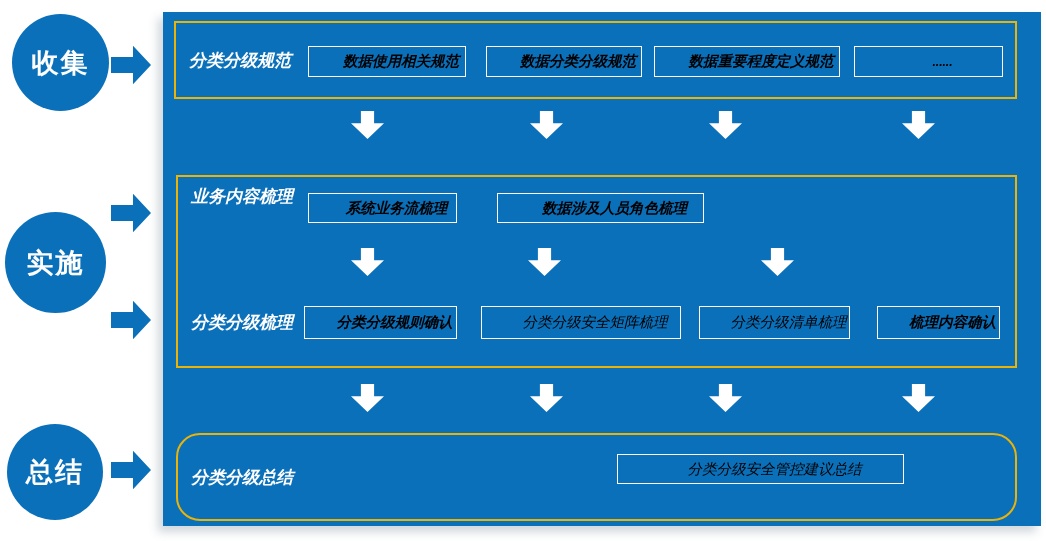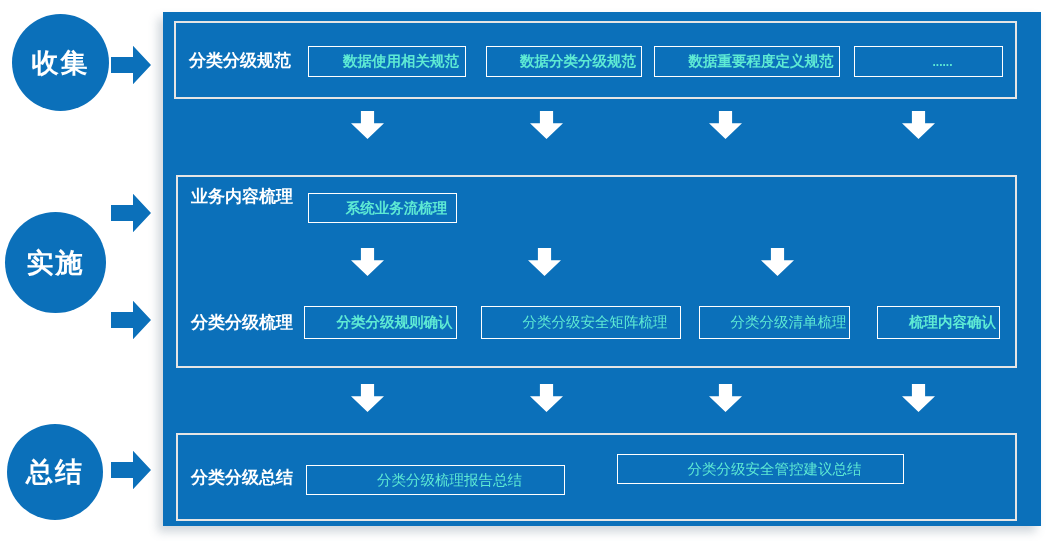--- a/index.html
+++ b/index.html
@@ -16,29 +16,29 @@
   .rarrow{
     position:absolute;width:40px;height:40px;background:var(--blue);
     clip-path:polygon(0 30%,55% 30%,55% 2%,100% 50%,55% 98%,55% 70%,0 70%);
   }
   .panel{
     position:absolute;left:163px;top:12px;width:878px;height:514px;
     background:var(--blue);
     box-shadow:-5px 6px 9px rgba(90,110,130,0.28);
   }
   .section{
-    position:absolute;border:2px solid #e5e5e5;box-sizing:border-box;
+    position:absolute;border:2px solid #eab308;box-sizing:border-box;font-style:italic;
   }
   .sec-title{
     position:absolute;left:13px;color:#ffffff;font-weight:bold;font-size:17px;
     white-space:nowrap;display:flex;align-items:center;
   }
   .item{
     position:absolute;border:1.5px solid #ffffff;box-sizing:border-box;
-    color:#5eead4;font-size:14.5px;font-weight:bold;text-align:center;
+    color:#000000;font-size:14.5px;font-weight:bold;text-align:center;
     display:flex;align-items:center;justify-content:center;white-space:nowrap;padding-left:28px;
   }
   .item.reg{font-weight:normal;text-align:right;}
   .darrow{
     position:absolute;width:33px;height:28px;background:#ffffff;
     clip-path:polygon(30% 0,70% 0,70% 44%,100% 44%,50% 100%,0 44%,30% 44%);
   }
 </style>
 </head>
 <body>
@@ -71,36 +71,36 @@
 
   <div class="darrow" style="left:188px;top:99px;"></div>
   <div class="darrow" style="left:367px;top:99px;"></div>
   <div class="darrow" style="left:546px;top:99px;"></div>
   <div class="darrow" style="left:739px;top:99px;"></div>
 
   <div class="section" style="left:13px;top:163px;width:841px;height:193px;">
 
     <div class="sec-title" style="top:4px;height:30px;">业务内容梳理</div>
     <div class="item" style="left:130px;top:16px;width:149px;height:30px;">系统业务流梳理</div>
+    <div class="item" style="left:319px;top:16px;width:207px;height:30px;">数据涉及人员角色梳理</div>
 
     <div class="darrow" style="left:173px;top:71px;"></div>
     <div class="darrow" style="left:350px;top:71px;"></div>
     <div class="darrow" style="left:583px;top:71px;"></div>
 
     <div class="sec-title" style="top:129px;height:33px;">分类分级梳理</div>
     <div class="item" style="left:126px;top:129px;width:153px;height:33px;">分类分级规则确认</div>
     <div class="item reg" style="left:303px;top:129px;width:200px;height:33px;">分类分级安全矩阵梳理</div>
     <div class="item reg" style="left:521px;top:129px;width:151px;height:33px;">分类分级清单梳理</div>
     <div class="item" style="left:699px;top:129px;width:123px;height:33px;">梳理内容确认</div>
   </div>
 
   <div class="darrow" style="left:188px;top:372px;"></div>
   <div class="darrow" style="left:367px;top:372px;"></div>
   <div class="darrow" style="left:546px;top:372px;"></div>
   <div class="darrow" style="left:739px;top:372px;"></div>
 
-  <div class="section" style="left:13px;top:421px;width:841px;height:88px;">
+  <div class="section" style="left:13px;top:421px;width:841px;height:88px;border-radius:24px;">
     <div class="sec-title" style="top:0;height:84px;">分类分级总结</div>
-    <div class="item reg" style="left:128px;top:30px;width:259px;height:30px;">分类分级梳理报告总结</div>
     <div class="item reg" style="left:439px;top:19px;width:287px;height:30px;">分类分级安全管控建议总结</div>
   </div>
 
 </div>
 
 </body></html>

